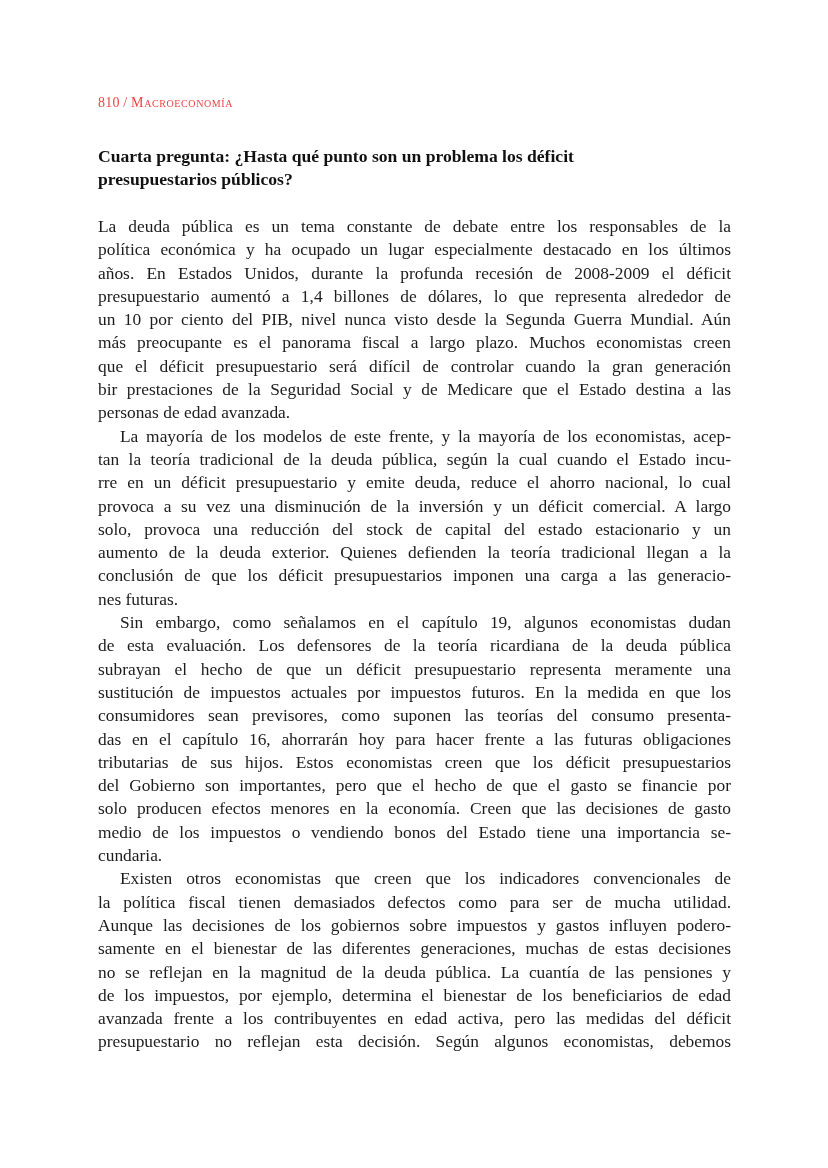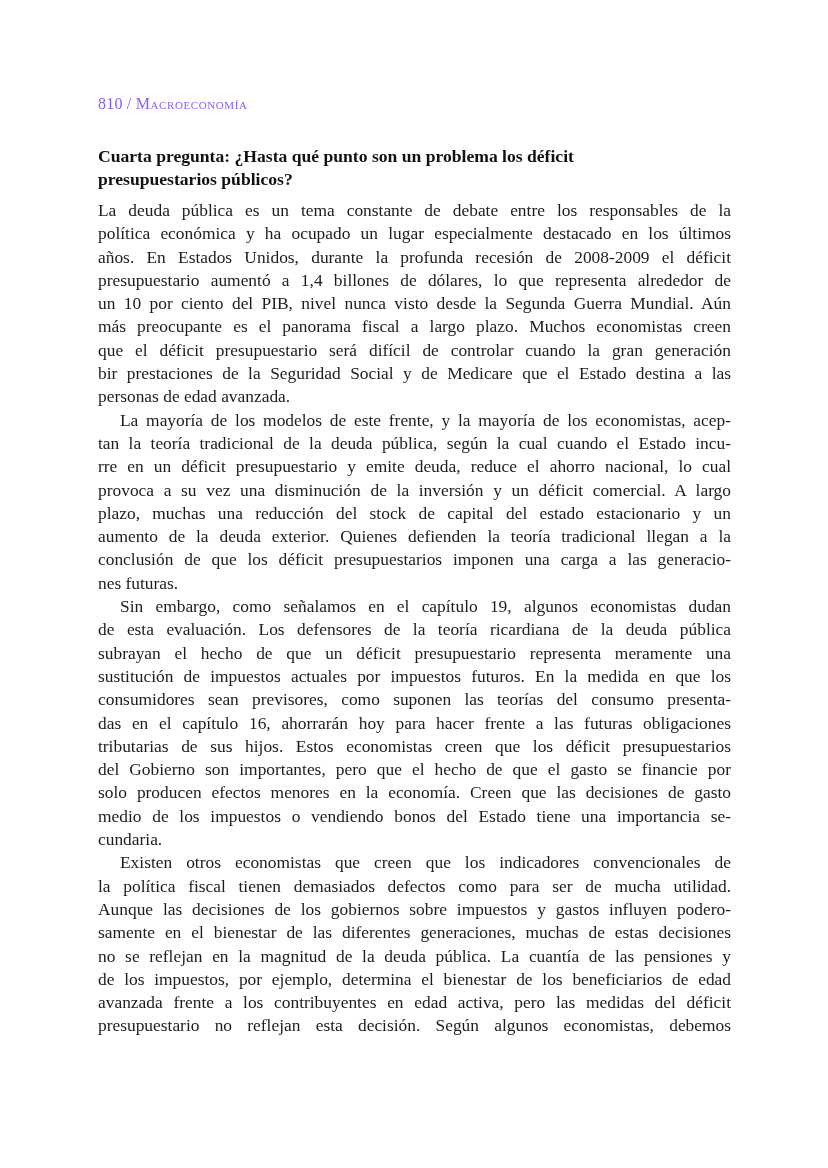--- a/index.html
+++ b/index.html
@@ -18,43 +18,43 @@
     .page {
       position: absolute;
       left: 98px;
       top: 0;
       width: 633px;
     }
     .running-header {
       position: absolute;
       top: 95px;
       left: 0;
-      font-size: 16px;
+      font-size: 14px;
       letter-spacing: 0.2px;
-      color: #8b5cf6;
+      color: #ef4444;
       white-space: nowrap;
     }
     .running-header .sc {
       font-variant: small-caps;
       letter-spacing: 0.6px;
     }
     .section-heading {
       position: absolute;
       top: 145px;
       left: 0;
       width: 560px;
       font-size: 17.6px;
       font-weight: bold;
       line-height: 23px;
       margin: 0;
       color: #111;
     }
     .body-text {
       position: absolute;
-      top: 199px;
+      top: 215px;
       left: 0;
       width: 633px;
     }
     .para {
       margin: 0;
       font-size: 17.4px;
       line-height: 23.3px;
       text-align: justify;
       hyphens: manual;
       color: #1c1c1c;
@@ -95,21 +95,21 @@
       <span class="line">que el déficit presupuestario será difícil de controlar cuando la gran generación</span>
       <span class="line">bir prestaciones de la Seguridad Social y de Medicare que el Estado destina a las</span>
       <span class="line last">personas de edad avanzada.</span>
     </p>
 
     <p class="para">
       <span class="line" style="padding-left:22px">La mayoría de los modelos de este frente, y la mayoría de los economistas, acep-</span>
       <span class="line">tan la teoría tradicional de la deuda pública, según la cual cuando el Estado incu-</span>
       <span class="line">rre en un déficit presupuestario y emite deuda, reduce el ahorro nacional, lo cual</span>
       <span class="line">provoca a su vez una disminución de la inversión y un déficit comercial. A largo</span>
-      <span class="line">plazo, muchas una reducción del stock de capital del estado estacionario y un</span>
+      <span class="line">solo, provoca una reducción del stock de capital del estado estacionario y un</span>
       <span class="line">aumento de la deuda exterior. Quienes defienden la teoría tradicional llegan a la</span>
       <span class="line">conclusión de que los déficit presupuestarios imponen una carga a las generacio-</span>
       <span class="line last">nes futuras.</span>
     </p>
 
     <p class="para">
       <span class="line" style="padding-left:22px">Sin embargo, como señalamos en el capítulo 19, algunos economistas dudan</span>
       <span class="line">de esta evaluación. Los defensores de la teoría ricardiana de la deuda pública</span>
       <span class="line">subrayan el hecho de que un déficit presupuestario representa meramente una</span>
       <span class="line">sustitución de impuestos actuales por impuestos futuros. En la medida en que los</span>

